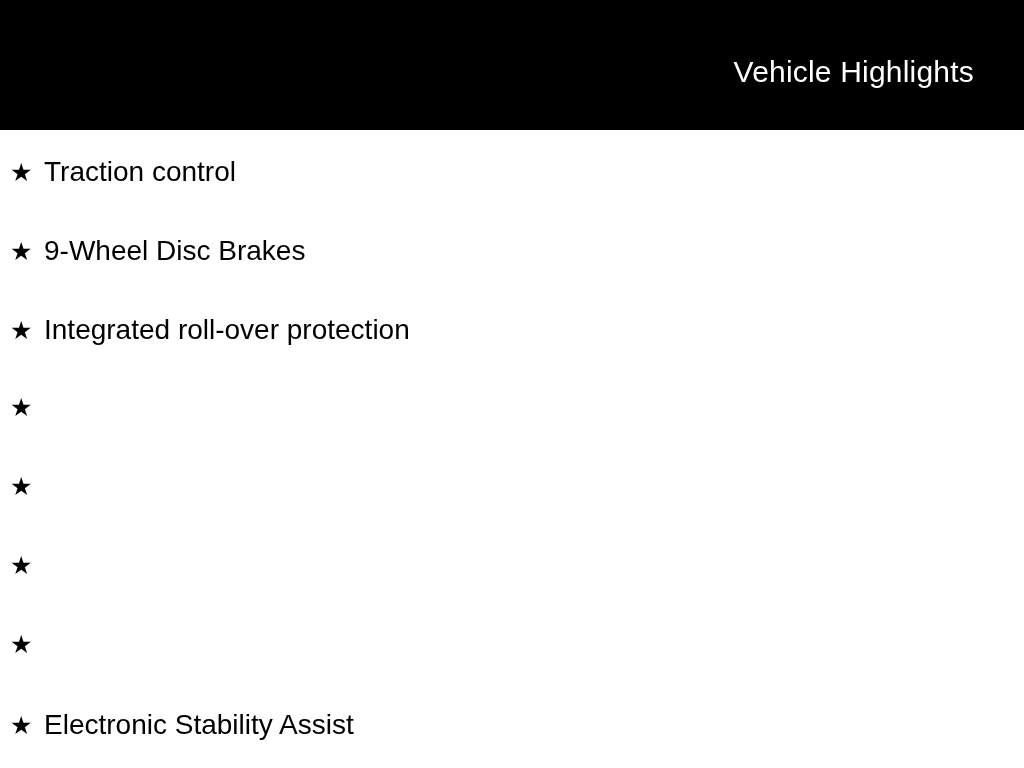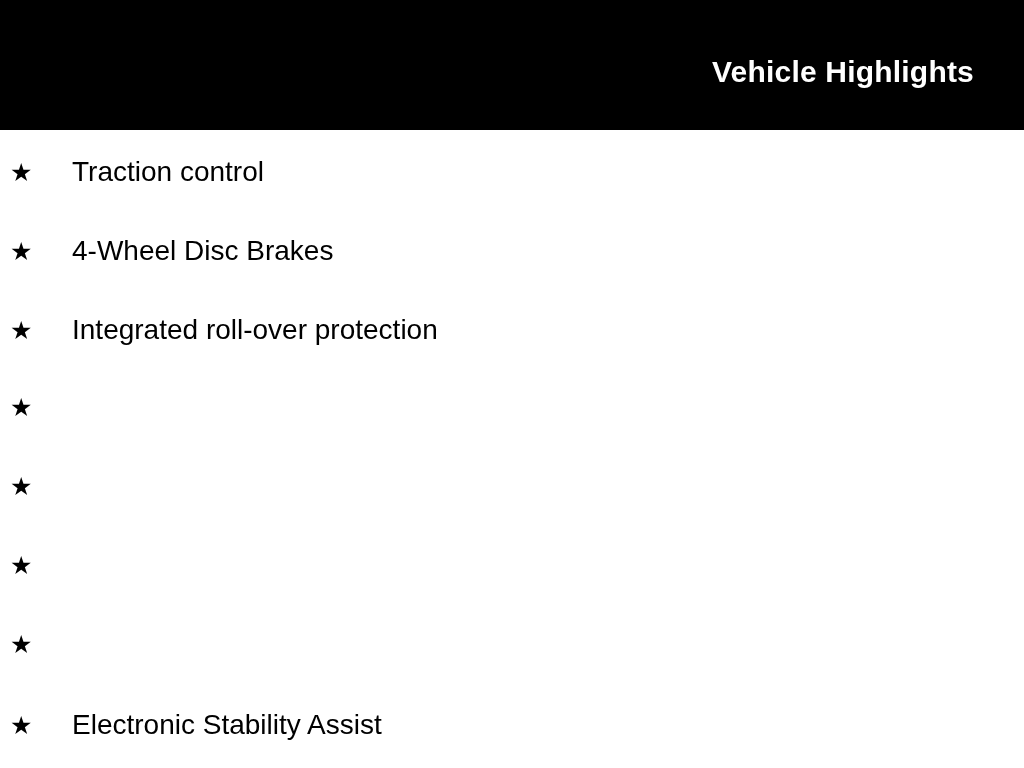--- a/index.html
+++ b/index.html
@@ -29,21 +29,21 @@
     display: flex;
     align-items: center;
     justify-content: flex-end;
     box-sizing: border-box;
     padding-right: 50px;
   }
   .header-title {
     color: #ffffff;
     font-family: "Liberation Sans", sans-serif;
     font-size: 30px;
-    font-weight: 700;
+    font-weight: 400;
     letter-spacing: 0.2px;
     white-space: nowrap;
     line-height: 1;
     margin-top: 14px;
   }
   .features-list {
     position: absolute;
     top: 130px;
     left: 0;
     width: 1024px;
@@ -71,42 +71,41 @@
     line-height: 1;
     font-family: "DejaVu Sans", sans-serif;
   }
   .feature-label {
     color: #000000;
     font-family: "Liberation Sans", sans-serif;
     font-size: 28px;
     font-weight: 400;
     line-height: 1;
     white-space: nowrap;
-    margin-left: 28px;
   }
 </style>
 </head>
 <body>
 
 <div class="slide">
 
   <div class="header-bar">
     <div class="header-title">Vehicle Highlights</div>
   </div>
 
   <ul class="features-list">
 
     <li class="feature-item">
       <span class="star-icon">★</span>
       <span class="feature-label">Traction control</span>
     </li>
 
     <li class="feature-item">
       <span class="star-icon">★</span>
-      <span class="feature-label">4-Wheel Disc Brakes</span>
+      <span class="feature-label">9-Wheel Disc Brakes</span>
     </li>
 
     <li class="feature-item">
       <span class="star-icon">★</span>
       <span class="feature-label">Integrated roll-over protection</span>
     </li>
 
     <li class="feature-item">
       <span class="star-icon">★</span>
     </li>

